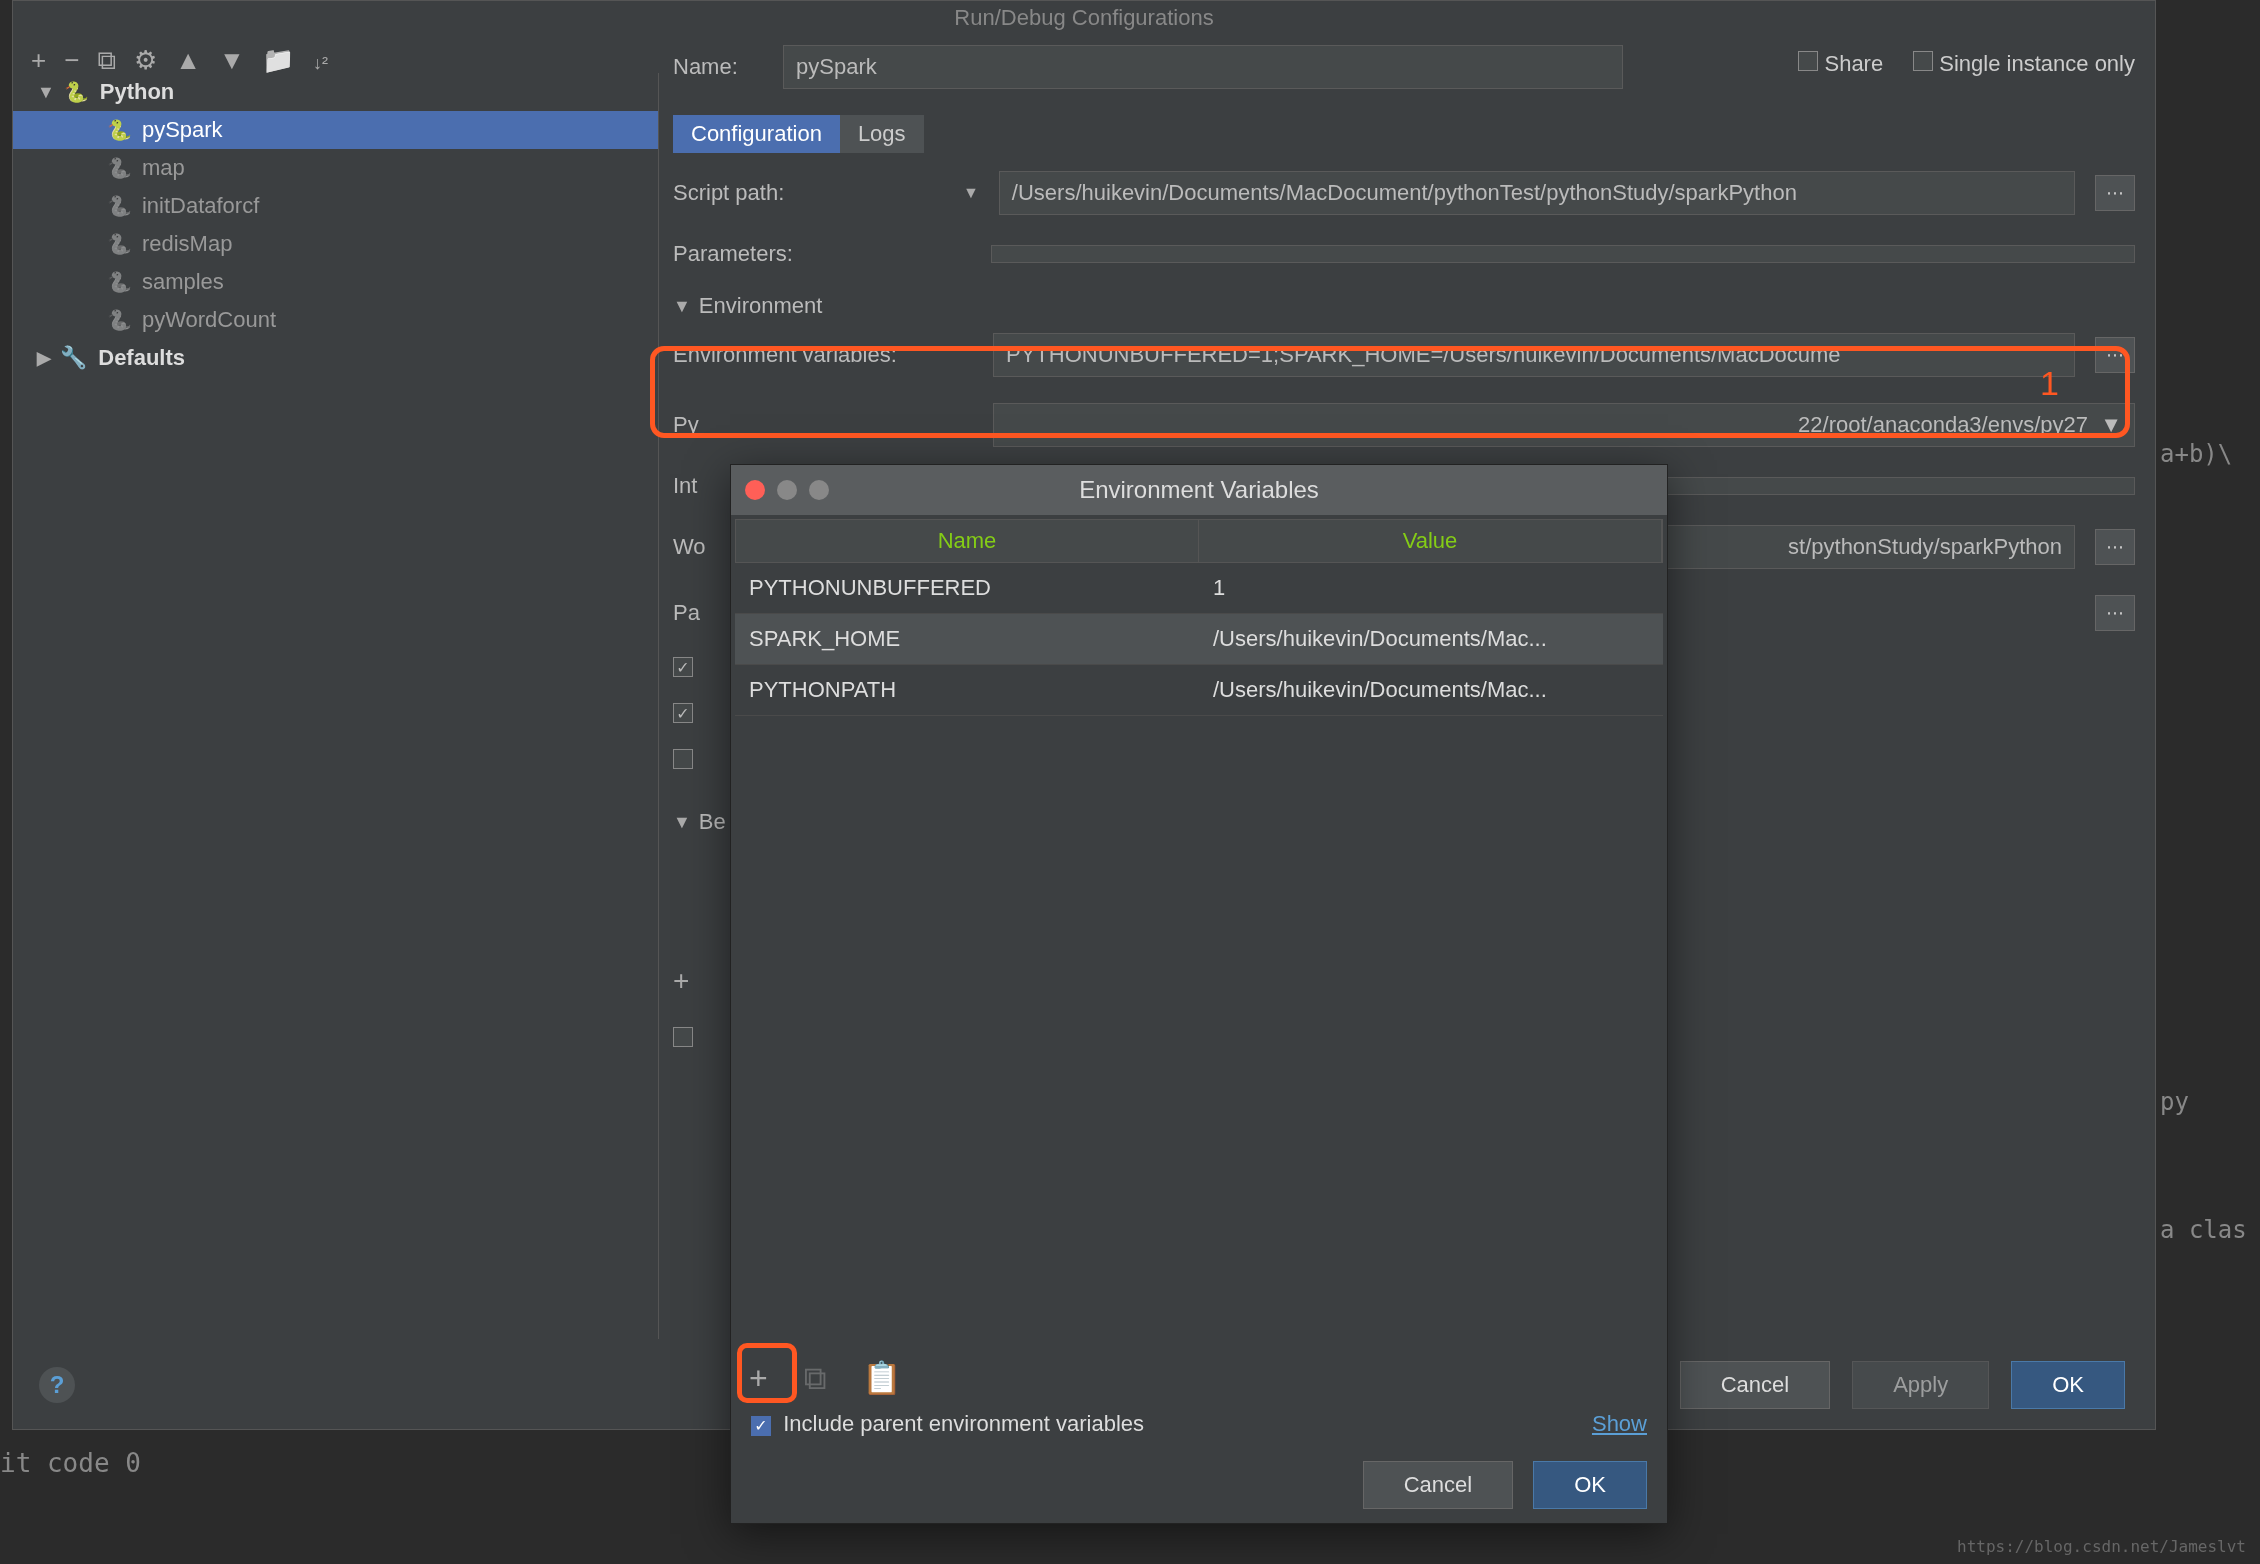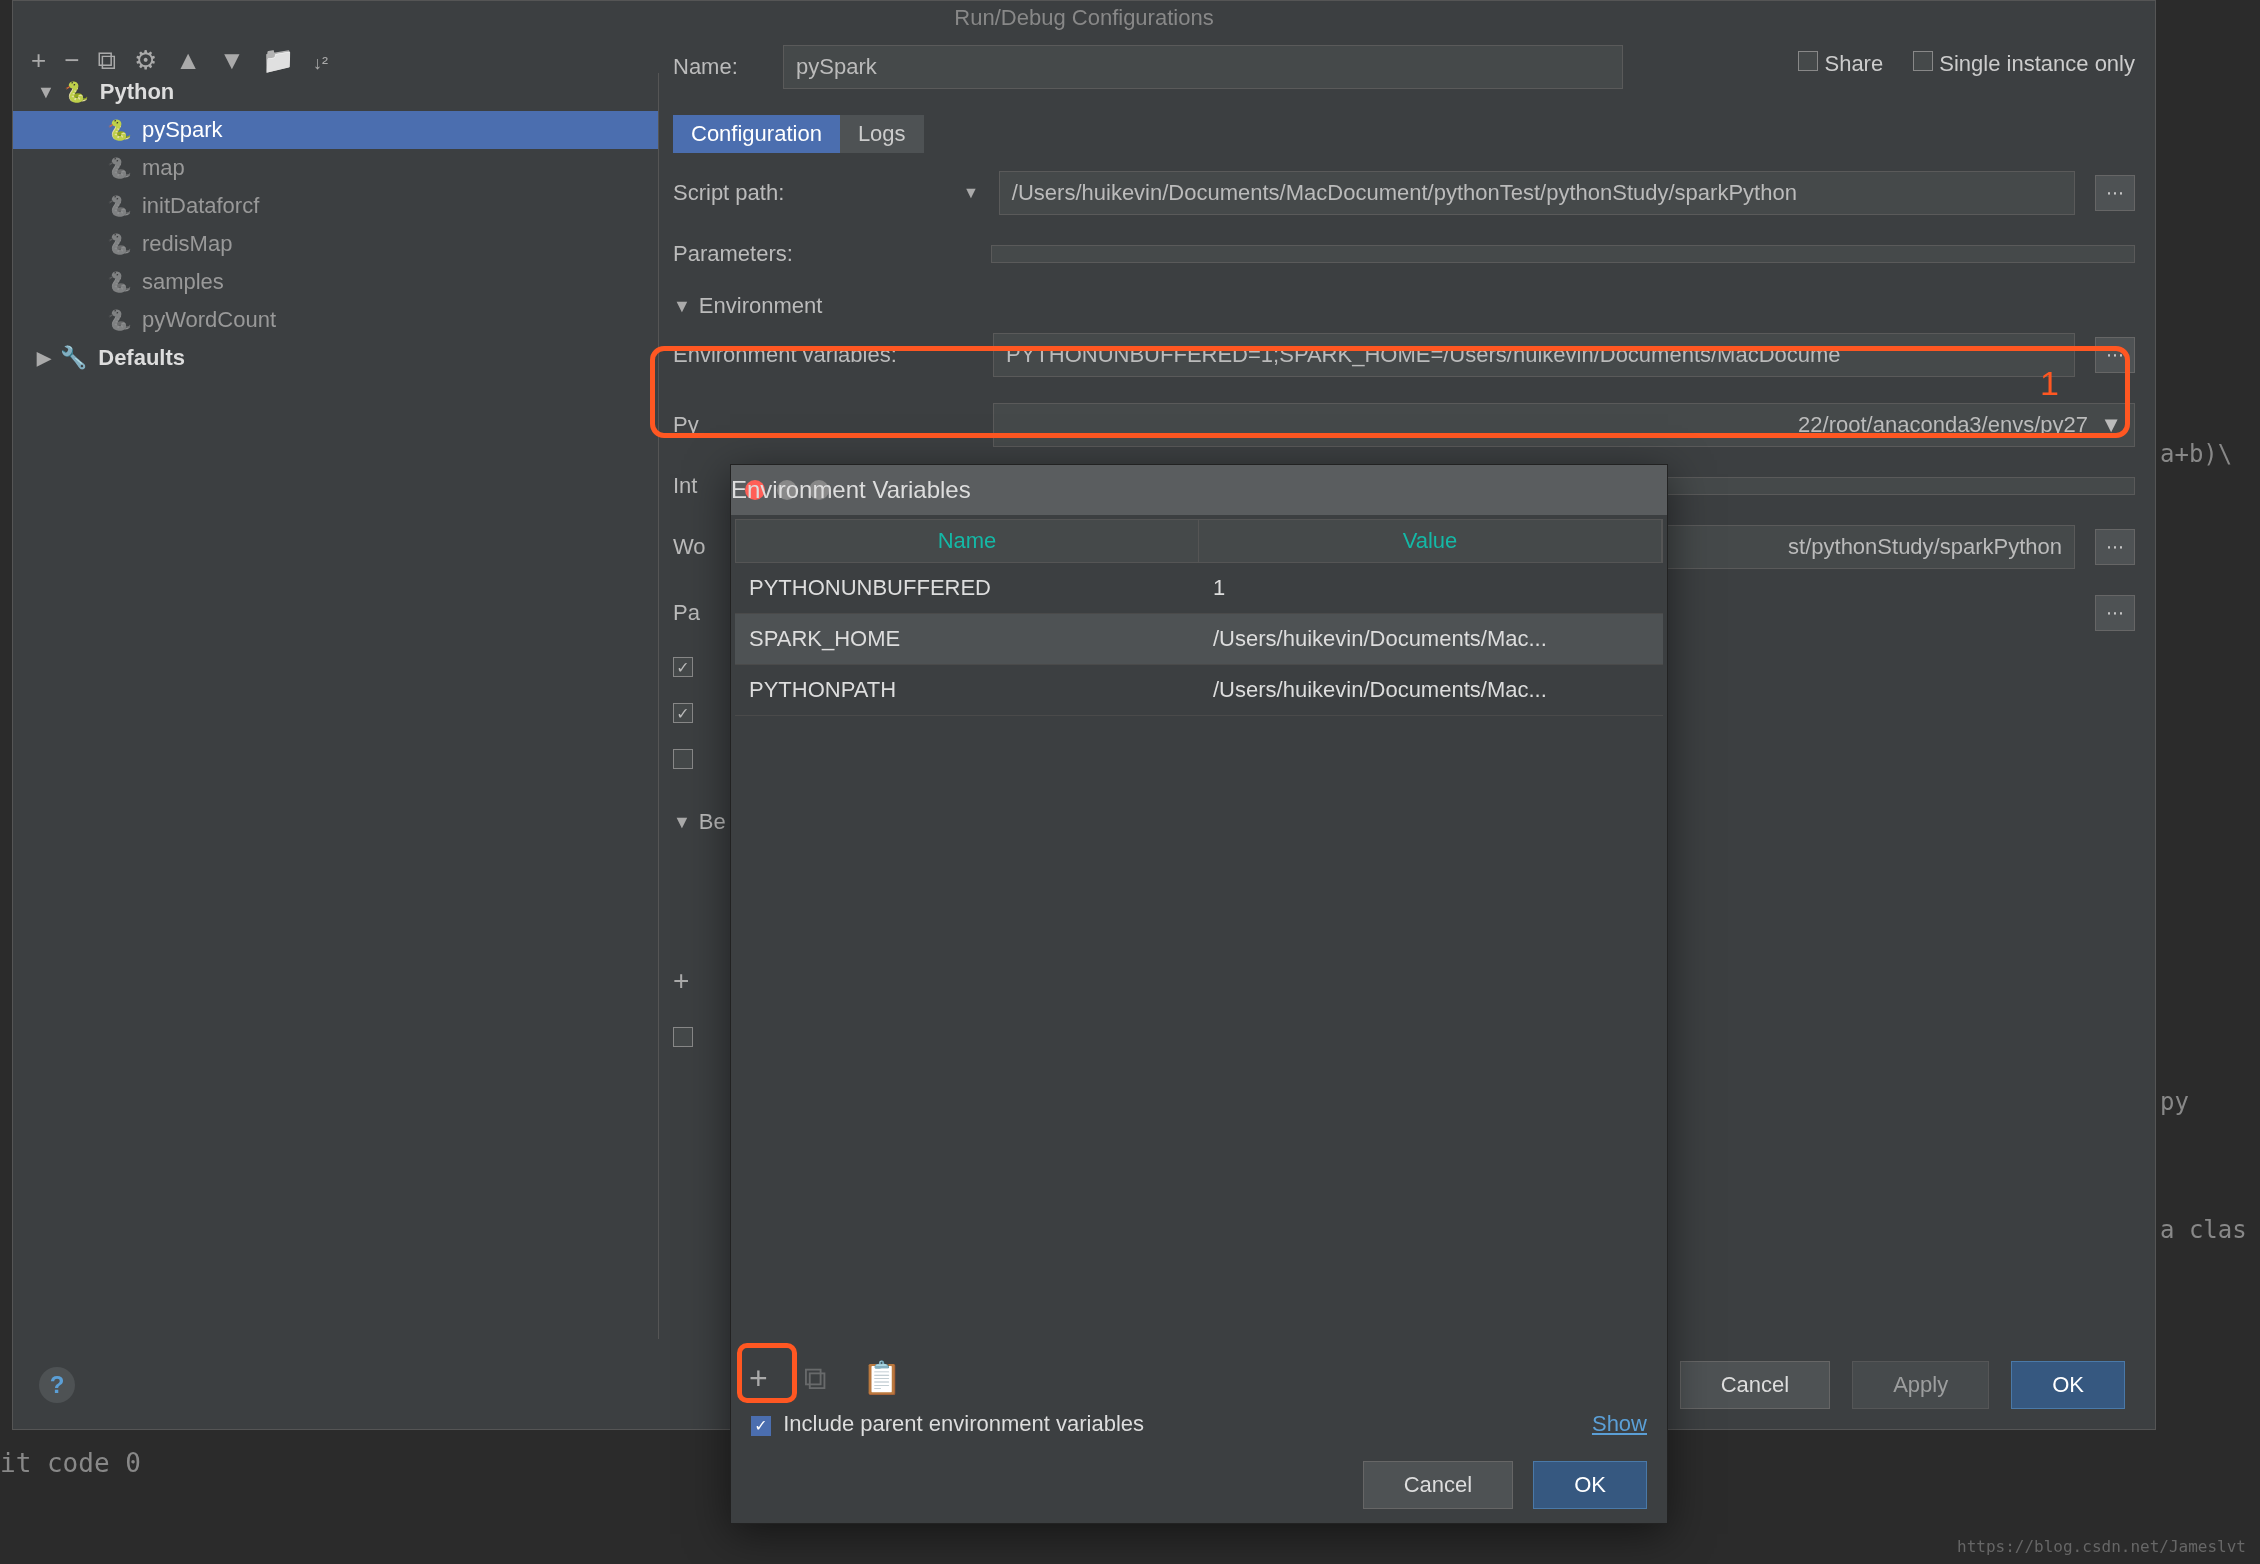--- a/index.html
+++ b/index.html
@@ -102,26 +102,26 @@
   display: flex;
   align-items: center;
   padding: 0 14px;
   gap: 12px;
   position: relative;
 }
 .traffic { width: 20px; height: 20px; border-radius: 50%; }
 .tr-red { background: #ff5f57; }
 .tr-yel { background: #888; }
 .tr-grn { background: #888; }
-.dlg-title { position: absolute; left: 0; right: 0; text-align: left; color: #ddd; font-size: 24px; }
+.dlg-title { position: absolute; left: 0; right: 0; text-align: center; color: #ddd; font-size: 24px; }
 .env-table {
   margin: 4px;
 }
 .env-hdr { display: flex; background: #45494a; border: 1px solid #555; }
-.env-hdr > div { flex: 1; text-align: center; padding: 8px; color: #14b8a6; border-right: 1px solid #555; }
+.env-hdr > div { flex: 1; text-align: center; padding: 8px; color: #84cc16; border-right: 1px solid #555; }
 .env-row { display: flex; border-bottom: 1px solid #4a4a4a; }
 .env-row > div { flex: 1; padding: 12px 14px; color: #ddd; white-space: nowrap; overflow: hidden; text-overflow: ellipsis; }
 .env-row.sel { background: #4e5254; }
 .dlg-toolbar { position: absolute; bottom: 120px; left: 12px; display: flex; gap: 24px; align-items: center; }
 .dlg-toolbar .ico { color: #aaa; font-size: 32px; padding: 6px; }
 .hl2 { left: -6px; top: -10px; width: 60px; height: 60px; border: 5px solid #ff5722; border-radius: 10px; position: absolute; }
 .dlg-footer {
   position: absolute; bottom: 0; left: 0; right: 0;
   padding: 14px 20px;
 }

